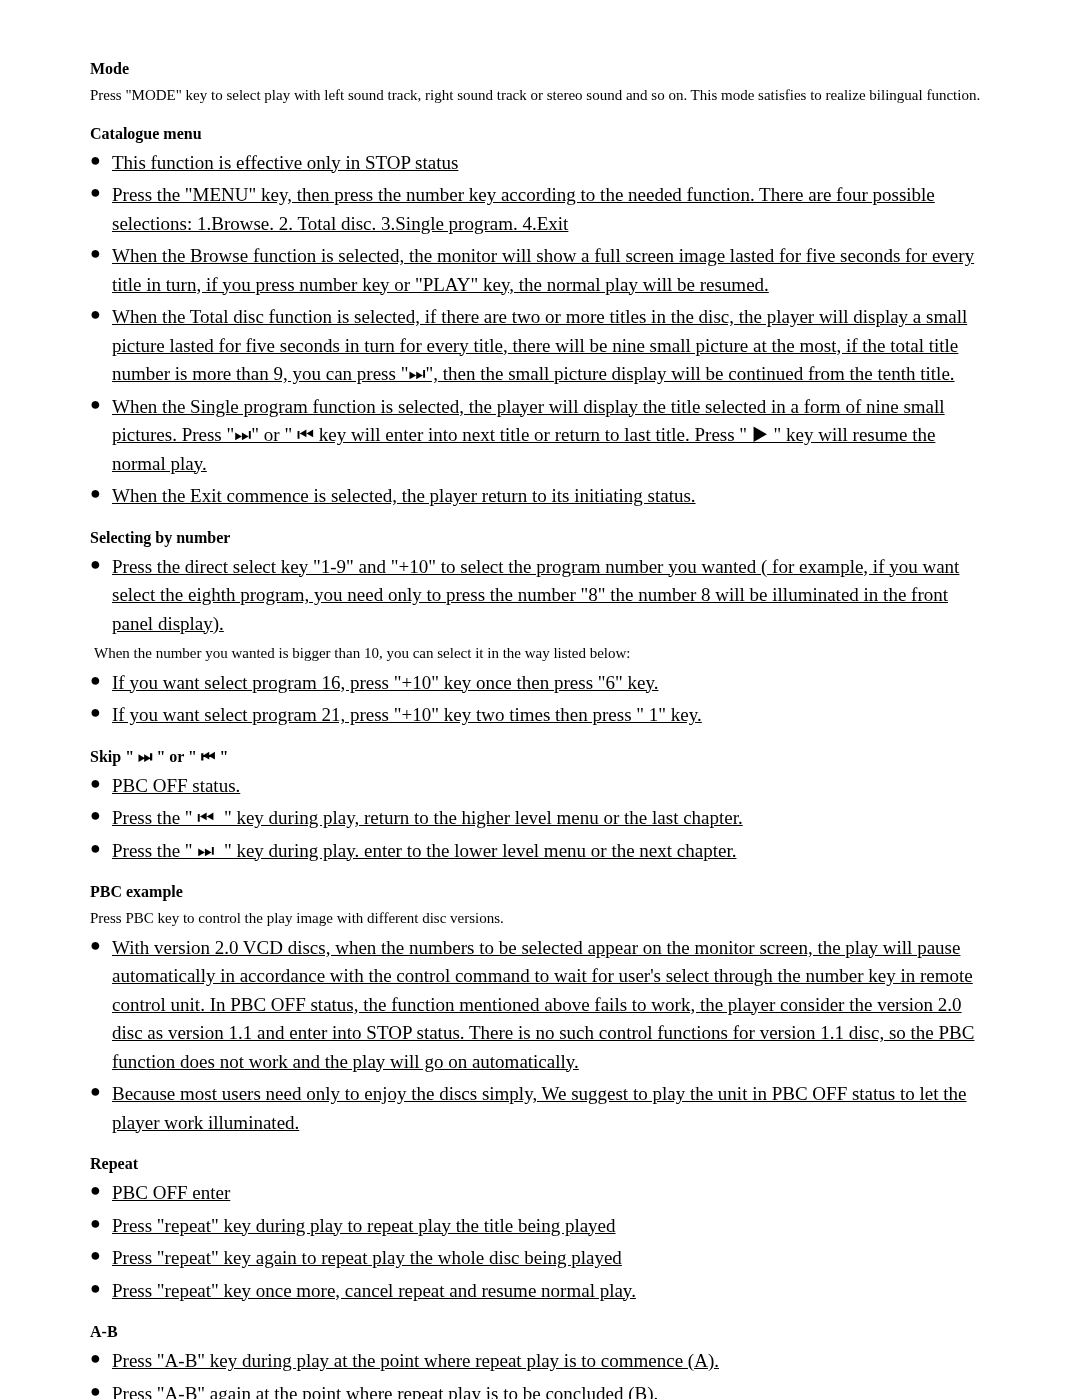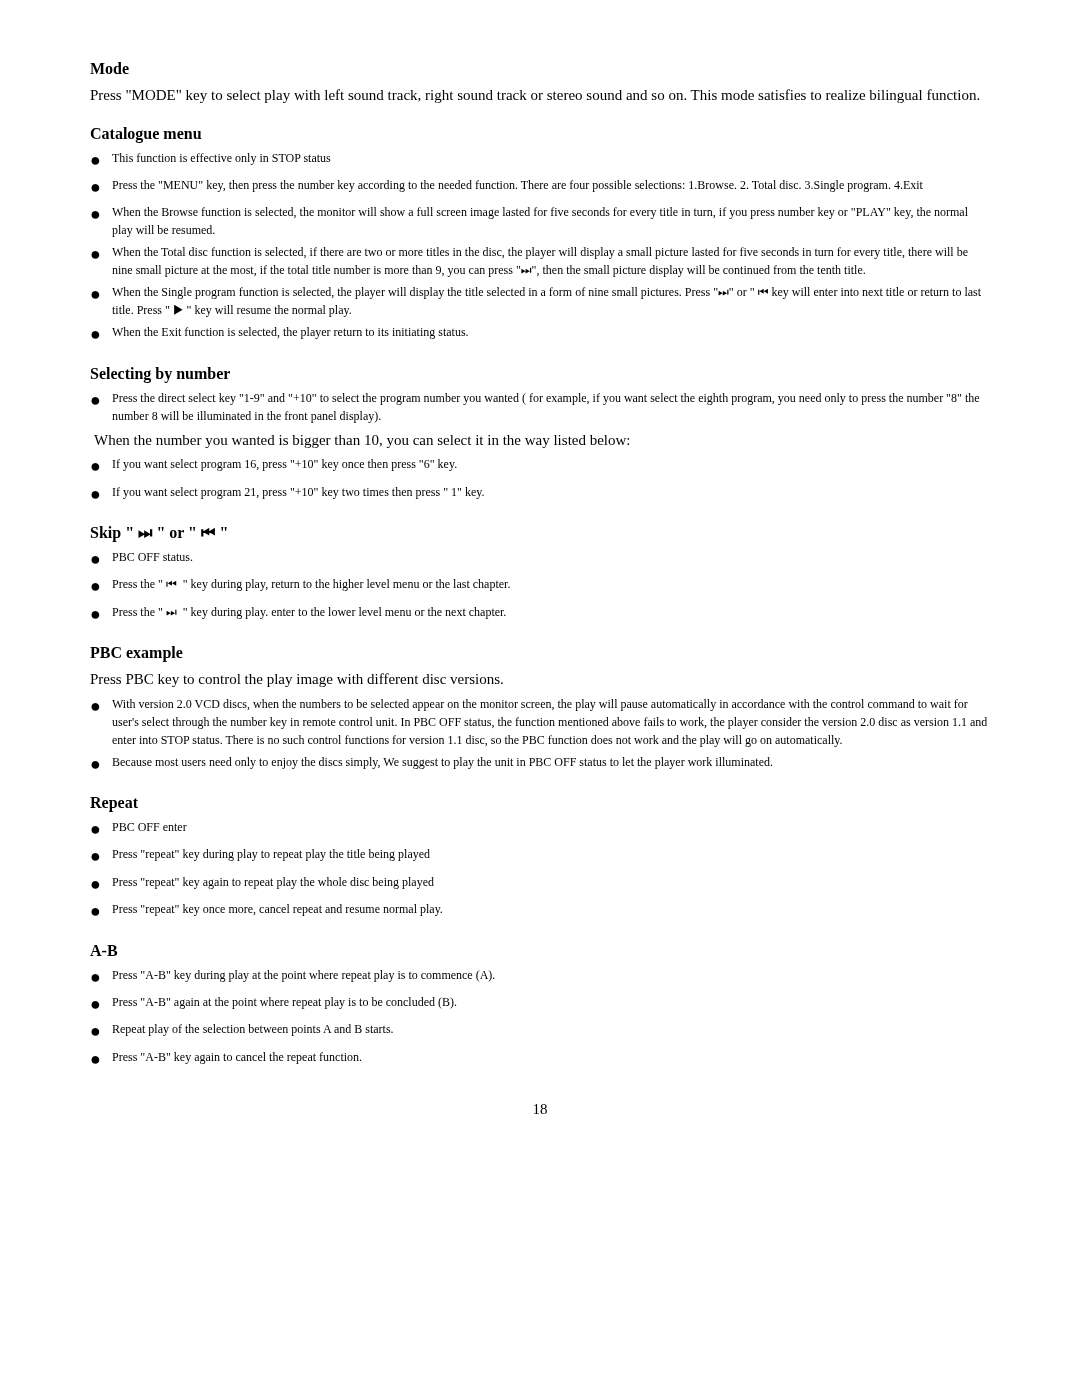--- a/index.html
+++ b/index.html
@@ -49,22 +49,23 @@
 
     .bullet {
       min-width: 22px;
       font-size: 18px;
       line-height: 1.3;
       display: inline-block;
     }
 
     .bullet-text {
       flex: 1;
-      font-size: 12px;
+      font-size: 19px;
       line-height: 1.5;
+      text-decoration: underline;
     }
 
     .page-number {
       text-align: center;
       margin-top: 30px;
       font-size: 15px;
     }
   </style>
 </head>
 <body>
@@ -93,21 +94,21 @@
     <div class="bullet-item">
       <span class="bullet">●</span>
       <span class="bullet-text">When the Total disc function is selected, if there are two or more titles in the disc, the player will display a small picture lasted for five seconds in turn for every title, there will be nine small picture at the most, if the total title number is more than 9, you can press "⏭", then the small picture display will be continued from the tenth title.</span>
     </div>
     <div class="bullet-item">
       <span class="bullet">●</span>
       <span class="bullet-text">When the Single program function is selected, the player will display the title selected in a form of nine small pictures. Press "⏭" or " ⏮ key will enter into next title or return to last title. Press " ▶ " key will resume the normal play.</span>
     </div>
     <div class="bullet-item">
       <span class="bullet">●</span>
-      <span class="bullet-text">When the Exit function is selected, the player return to its initiating status.</span>
+      <span class="bullet-text">When the Exit commence is selected, the player return to its initiating status.</span>
     </div>
   </div>
 
   <div class="section">
     <div class="section-title">Selecting by number</div>
     <div class="bullet-item">
       <span class="bullet">●</span>
       <span class="bullet-text">Press the direct select key "1-9" and "+10" to select the program number you wanted ( for example, if you want select the eighth program, you need only to press the number "8" the number 8 will be illuminated in the front panel display).</span>
     </div>
     <div class="body-text" style="padding-left: 4px;">When the number you wanted is bigger than 10, you can select it in the way listed below:</div>

